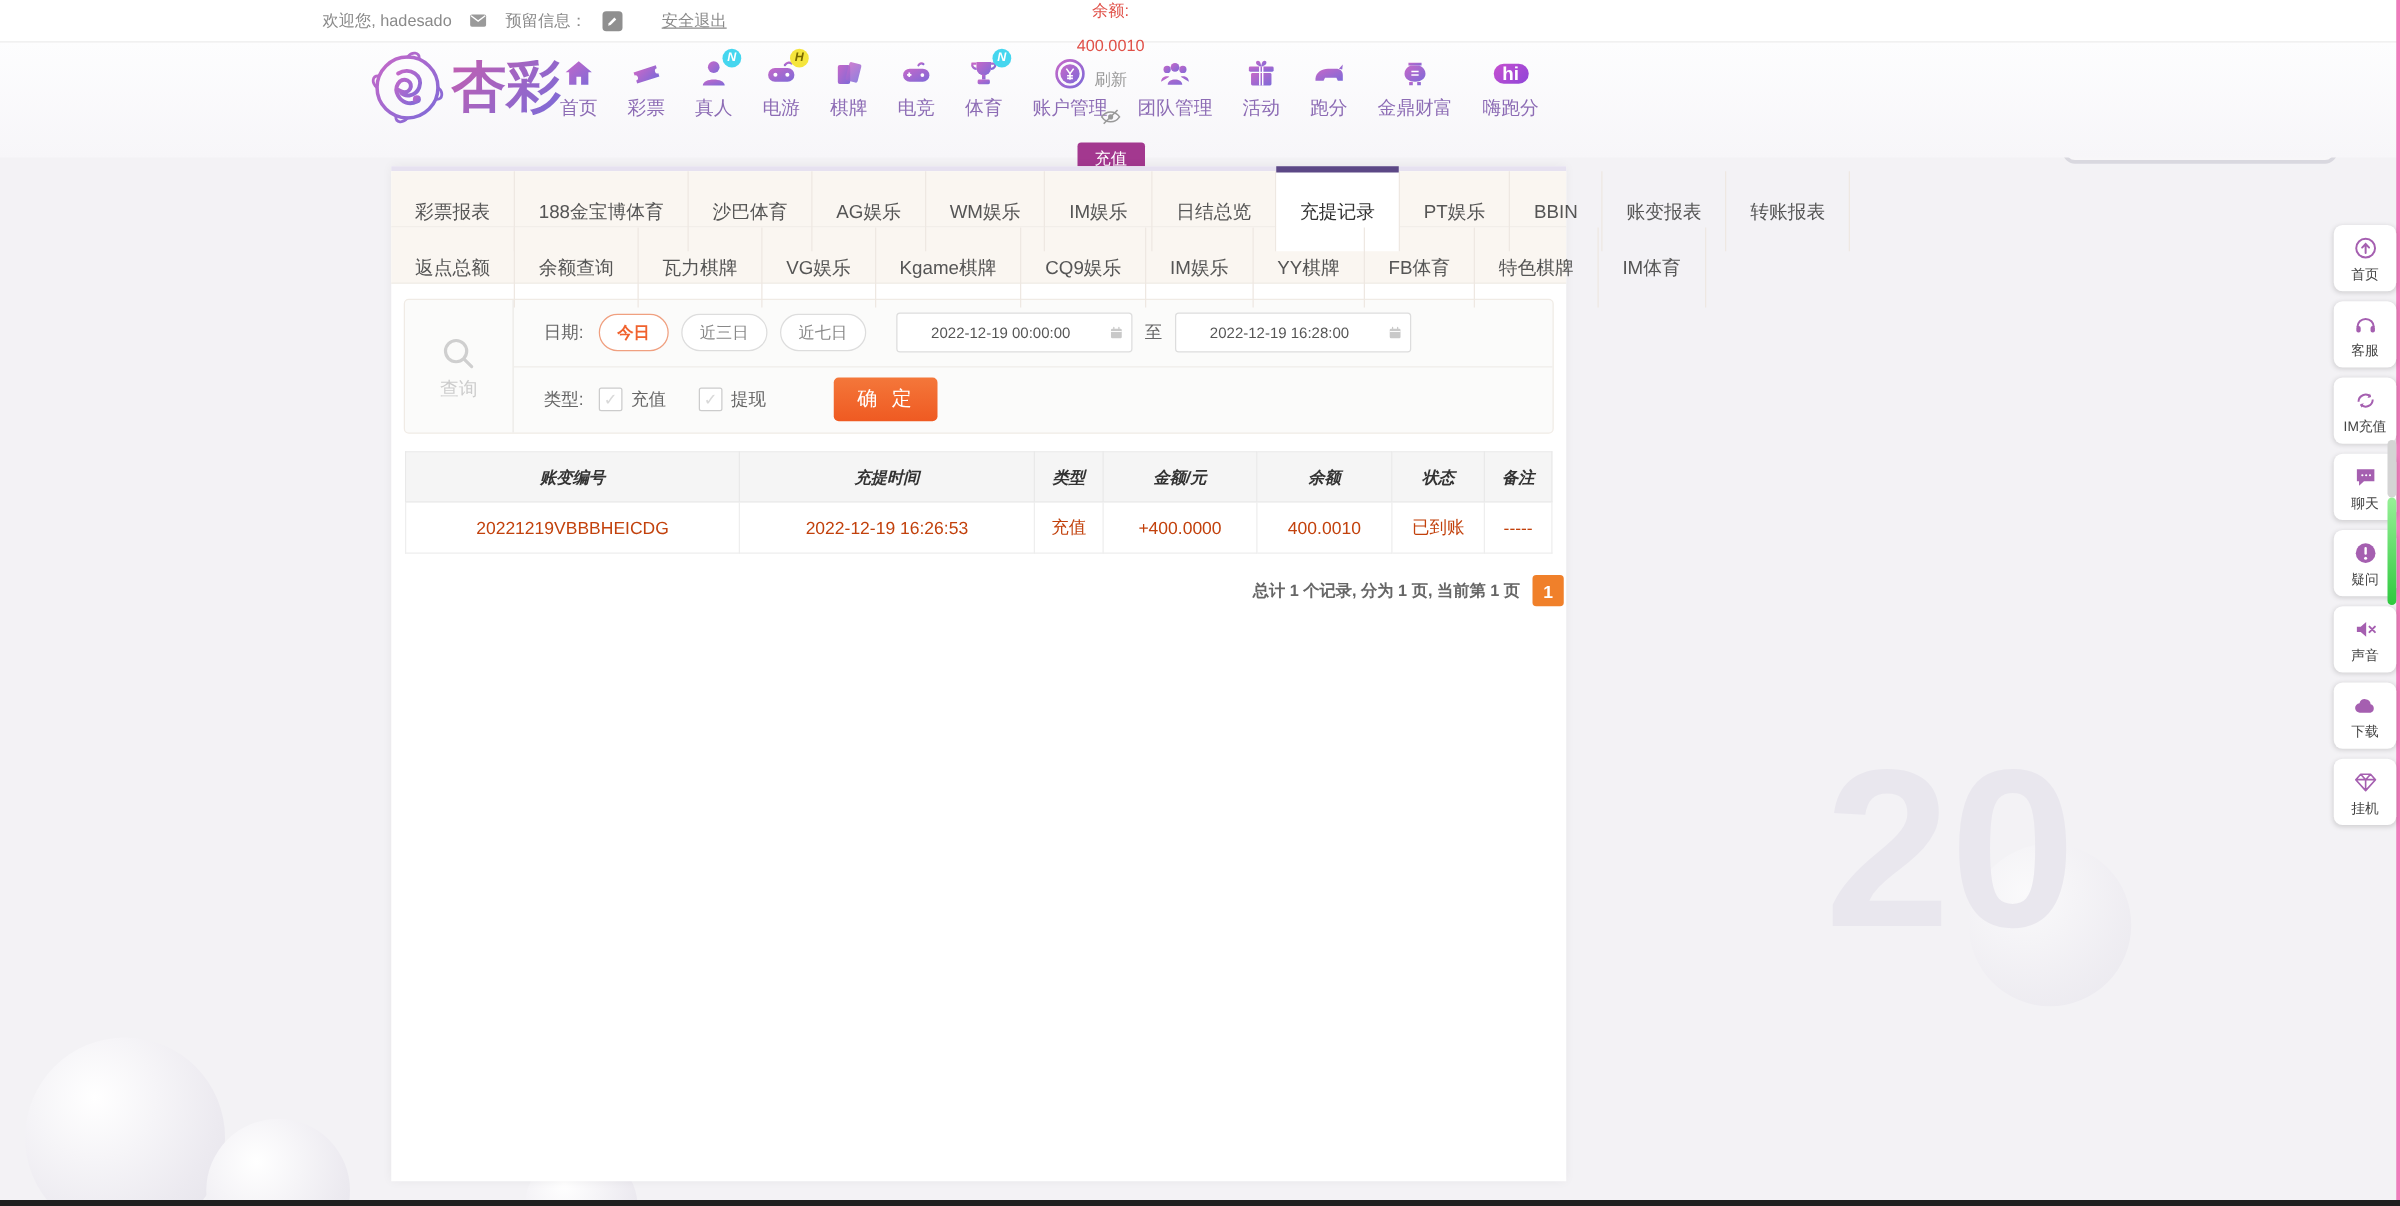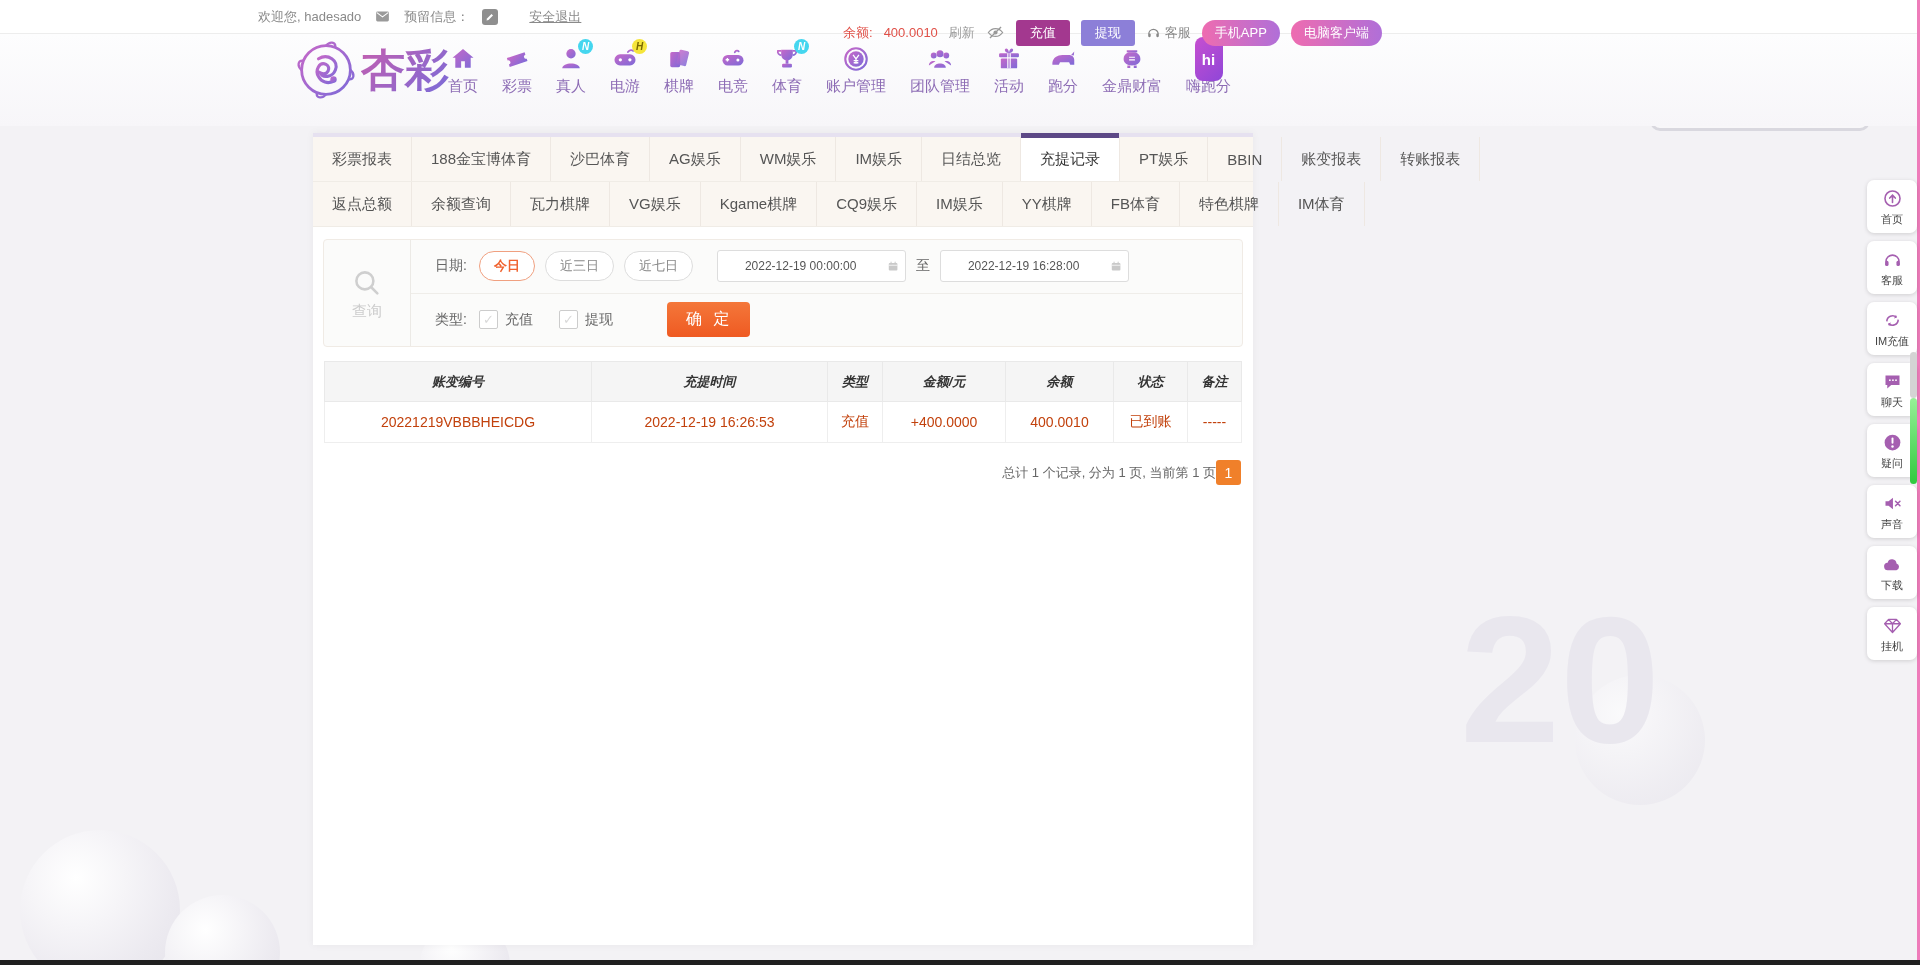--- a/index.html
+++ b/index.html
@@ -12,21 +12,21 @@
   .ball2{left:165px;top:895px;width:115px;height:115px;}
   .ball3{left:420px;top:920px;width:90px;height:90px;}
   .ball4{left:1575px;top:675px;width:130px;height:130px;opacity:.6;}
   .ghost-num{position:absolute;left:1460px;top:590px;font-size:180px;font-weight:bold;
              color:#e9e7ee;z-index:0;line-height:1;}
   
   .topbar{position:absolute;top:0;left:0;width:100%;height:33px;background:#fff;
           border-bottom:1px solid #ededed;z-index:5;}
   .tb-left{position:absolute;left:258px;top:0;height:33px;display:flex;align-items:center;
            gap:13px;color:#8a8a8a;font-size:13px;}
-  .tb-right{position:absolute;left:843px;top:16px;height:33px;display:flex;align-items:center;gap:11px;}
+  .tb-right{position:absolute;left:843px;top:0;height:33px;display:flex;align-items:center;gap:11px;flex-direction:column;}
   .logout{text-decoration:underline;color:#8a8a8a;cursor:pointer;margin-left:18px;}
   .balance{color:#e05048;font-size:13px;}
   .refresh{color:#999;font-size:13px;cursor:pointer;}
   .chip{color:#fff;font-size:13px;border-radius:3px;padding:4px 14px;cursor:pointer;}
   .chip-recharge{background:#a3388f;}
   .chip-withdraw{background:#8c7fd8;}
   .pillbtn{background:linear-gradient(90deg,#ee6cb0,#b06fd8);color:#fff;font-size:13px;
            border-radius:13px;padding:4px 13px;cursor:pointer;white-space:nowrap;}
   .service{display:flex;align-items:center;gap:4px;color:#888;font-size:13px;cursor:pointer;}
   .pencil-chip{width:16px;height:16px;border-radius:3px;background:#8f8f8f;display:inline-flex;
@@ -40,37 +40,37 @@
              -webkit-background-clip:text;background-clip:text;color:transparent;}
   .nav{position:absolute;left:436px;top:10px;display:flex;align-items:flex-end;}
   .nav-item{display:flex;flex-direction:column;align-items:center;padding:0 12px;
             position:relative;cursor:pointer;}
   .nav-icon{width:30px;height:30px;display:flex;align-items:center;justify-content:center;position:relative;}
   .nav-label{font-size:15px;color:#8d6cb5;margin-top:3px;white-space:nowrap;}
   .badge{position:absolute;top:-5px;right:-7px;width:15px;height:15px;border-radius:50%;
          font-size:10px;font-weight:bold;display:flex;align-items:center;justify-content:center;}
   .badge-n{background:#45d6ef;color:#fff;}
   .badge-h{background:#f5e53c;color:#7a6a00;}
-  .hi-box{width:28px;height:44px;border-radius:8px;background:linear-gradient(135deg,#c74fd0,#8f46d8);
+  .hi-box{width:28px;height:16px;border-radius:8px;background:linear-gradient(135deg,#c74fd0,#8f46d8);
           color:#fff;font-weight:bold;font-size:15px;display:flex;align-items:center;justify-content:center;}
   
   .watermark{position:absolute;left:1650px;top:40px;width:220px;text-align:center;z-index:3;color:#dcdbe1;}
   .wm-top{display:flex;justify-content:space-between;align-items:center;font-size:21px;
           font-weight:bold;padding:0 4px;}
   .wm-flourish{font-size:15px;letter-spacing:2px;color:#e2e1e7;}
   .wm-domain{border:3px solid #d9d8df;border-radius:10px;font-size:30px;font-weight:bold;
              margin-top:4px;padding:6px 2px;background:rgba(255,255,255,.4);}
   
   .card{position:absolute;left:313px;top:133px;width:940px;height:812px;background:#fff;
         box-shadow:0 0 8px rgba(0,0,0,.05);z-index:6;}
   .tab-rows{border-top:4px solid #e6e1f0;}
   .tab-row{display:flex;background:#faf6f1;height:44px;}
   .tab-row1{border-bottom:1px solid #f0ece6;}
   .tab-row2{border-bottom:1px solid #f0ece6;}
-  .tab{height:44px;display:flex;align-items:center;padding:0 19px;font-size:15px;color:#555;
+  .tab{height:44px;display:flex;align-items:center;padding:10px 19px;font-size:15px;color:#555;
        border-right:1px solid #eee8e2;cursor:pointer;position:relative;white-space:nowrap;}
   .tab.active{background:#fff;color:#333;}
   .tab.active::before{content:"";position:absolute;left:0;top:-4px;width:100%;height:5px;background:#5c4886;}
   
   .filter{margin:12px 10px 0;background:#fbfbfa;border:1px solid #f0ebe5;border-radius:4px;
           display:flex;min-height:106px;}
   .filter-search{width:86px;display:flex;flex-direction:column;align-items:center;justify-content:center;
                  border-right:1px solid #eceae6;gap:2px;}
   .filter-search .slabel{font-size:15px;color:#ccc;}
   .filter-body{flex:1;display:flex;flex-direction:column;}
@@ -95,22 +95,22 @@
           letter-spacing:1px;font-family:Liberation Mono, monospace;}
   
   .rec-table{margin:14px 11px 0;border-collapse:collapse;width:calc(100% - 22px);table-layout:fixed;}
   .rec-table th{background:#f5f5f5;border:1px solid #e9e9e9;height:37px;font-size:13px;color:#333;
                 font-weight:bold;text-align:center;font-style:italic;}
   .rec-table td{border:1px solid #eee;height:38px;font-size:14px;color:#c2410c;text-align:center;}
   .amount{color:#e0453a;}
   .status-ok{color:#44b549;}
   .remark{color:#999;}
   
-  .pager{display:flex;justify-content:flex-end;align-items:center;margin:17px 12px 0;
-         font-size:13px;color:#666;}
+  .pager{display:flex;justify-content:flex-end;align-items:center;margin:17px 2px 0;
+         font-size:13px;color:#666;gap:10px;font-weight:bold;}
   .page-btn{width:25px;height:25px;background:#f0802a;color:#fff;display:flex;align-items:center;
             justify-content:center;border-radius:3px;font-size:14px;cursor:pointer;}
   
   .side{position:absolute;left:1867px;top:180px;width:50px;display:flex;flex-direction:column;
         gap:8px;z-index:8;}
   .side-item{background:#fff;border-radius:7px;box-shadow:0 1px 4px rgba(0,0,0,.15);
              padding:8px 0 6px;display:flex;flex-direction:column;align-items:center;gap:3px;cursor:pointer;}
   .side-item svg{width:21px;height:21px;color:#a55fb0;}
   .side-label{font-size:11px;color:#444;white-space:nowrap;}
   

